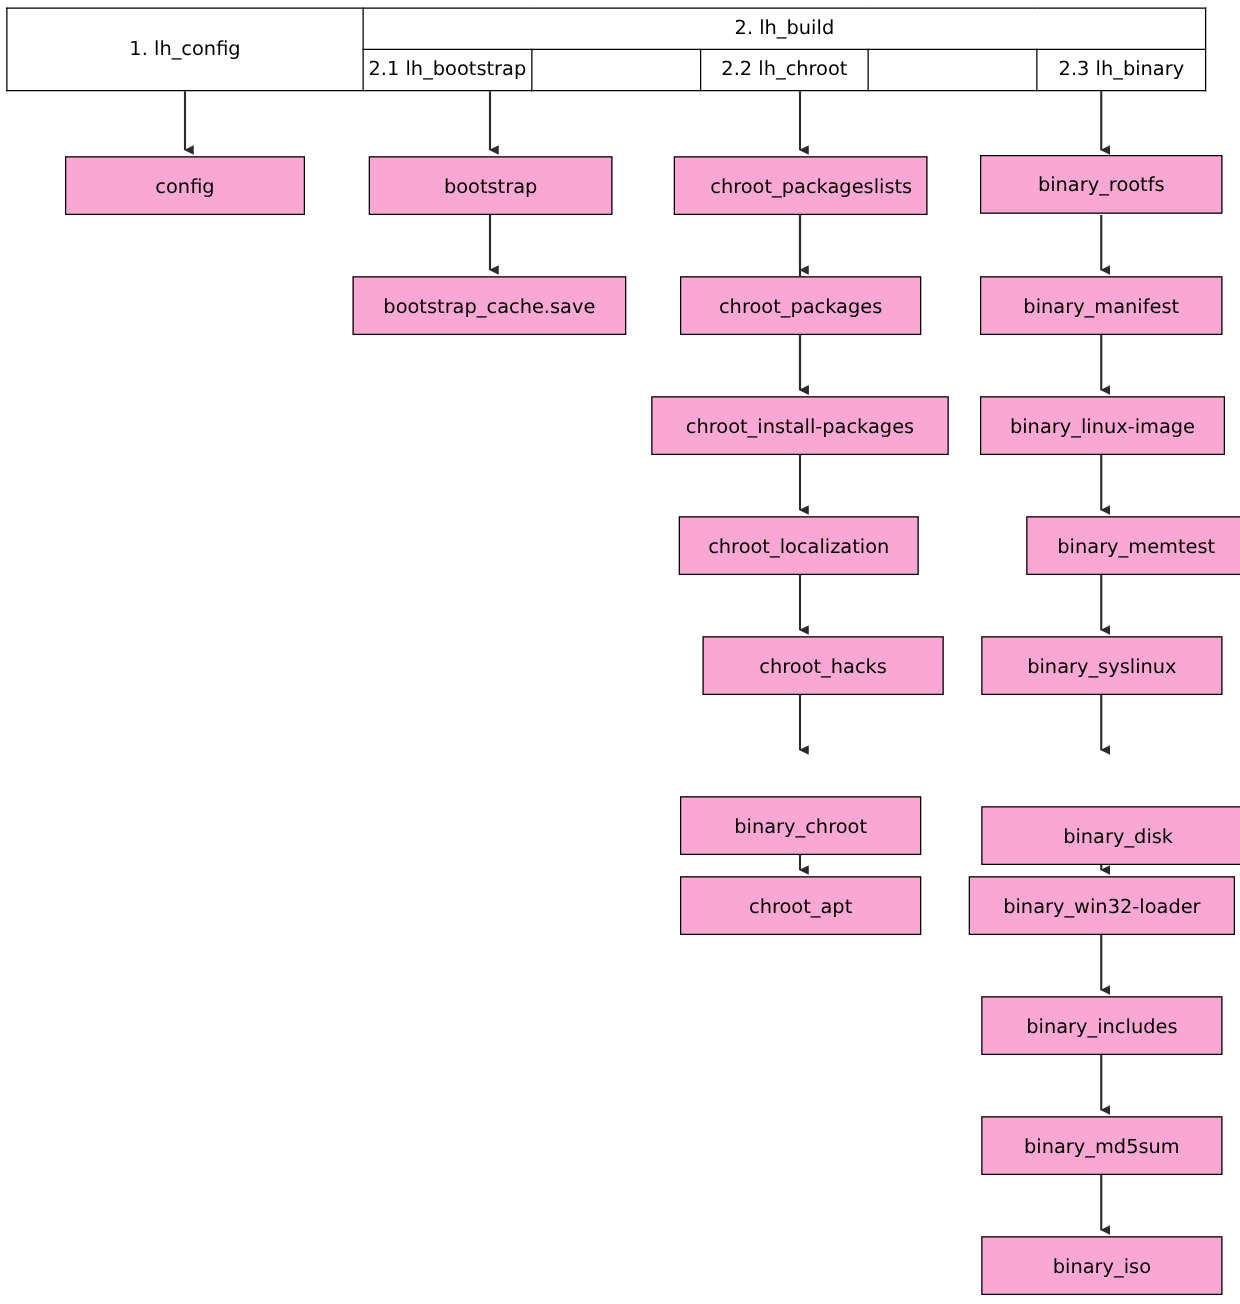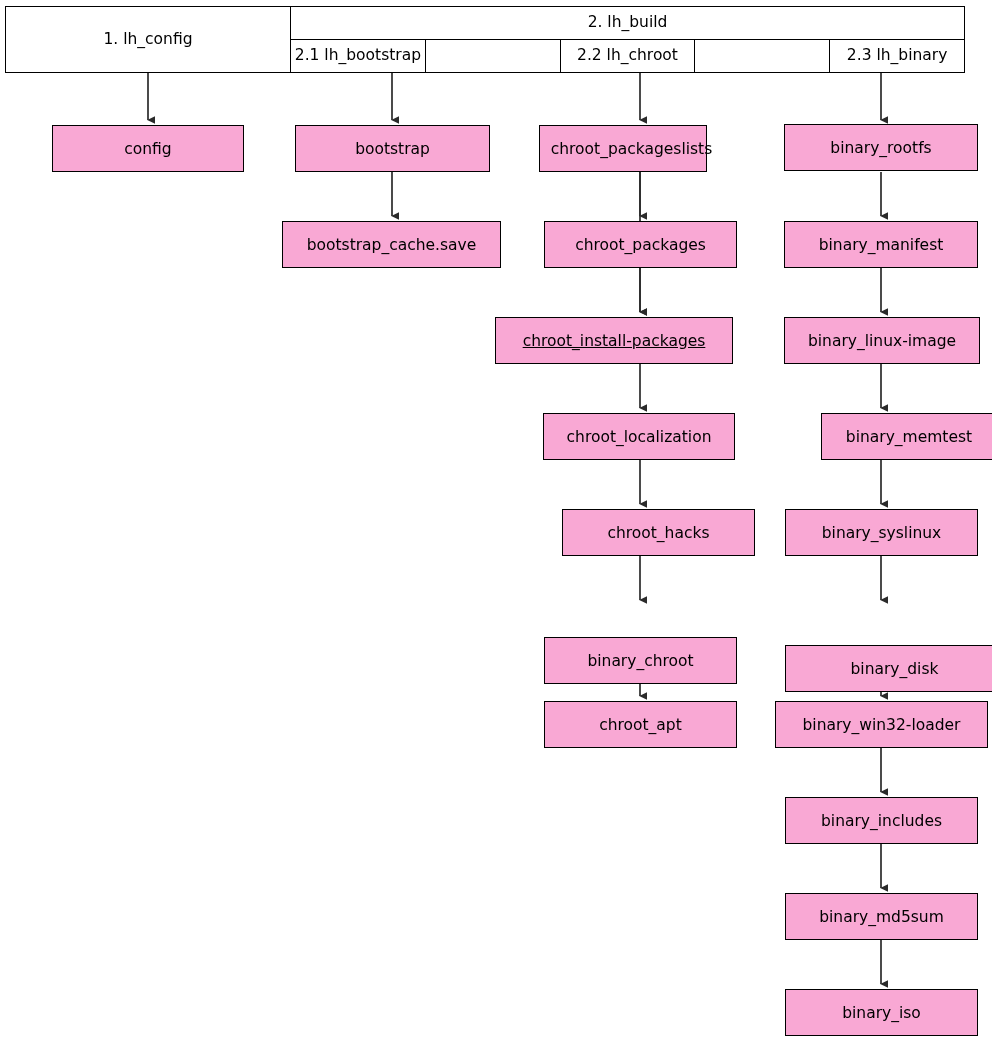--- a/index.html
+++ b/index.html
@@ -122,23 +122,23 @@
     <g stroke="#2b2b2b" stroke-width="1.7" fill="none" marker-end="url(#ah)">
       <line x1="640" y1="172" x2="640" y2="216"></line>
     </g>
   </svg>
 
   <div class="node" style="left:52px;  top:125px; width:192px;">config</div>
 
   <div class="node" style="left:295px; top:125px; width:195px;">bootstrap</div>
   <div class="node" style="left:282px; top:221px; width:219px;text-align:right;">bootstrap_cache.save</div>
 
-  <div class="node" style="left:539px; top:125px; width:168px;padding-left:17px;">chroot_packageslists</div>
+  <div class="node" style="left:539px; top:125px; width:203px;padding-left:17px;">chroot_packageslists</div>
   <div class="node" style="left:544px; top:221px; width:193px;">chroot_packages</div>
-  <div class="node" style="left:495px; top:317px; width:238px;text-decoration:underline;">chroot_install-packages</div>
+  <div class="node" style="left:521px; top:317px; width:238px;">chroot_install-packages</div>
   <div class="node" style="left:543px; top:413px; width:192px;">chroot_localization</div>
   <div class="node" style="left:544px; top:509px; width:193px;margin-left:18px;">chroot_hacks</div>
   <div class="node" style="left:544px; top:605px; width:193px;margin-top:32px;">binary_chroot</div>
   <div class="node" style="left:544px; top:701px; width:193px;">chroot_apt</div>
 
   <div class="node" style="left:784px; top:124px; width:194px;">binary_rootfs</div>
   <div class="node" style="left:784px; top:221px; width:194px;">binary_manifest</div>
   <div class="node" style="left:784px; top:317px; width:196px;">binary_linux-image</div>
   <div class="node" style="left:785px; top:413px; width:176px;margin-left:36px;">binary_memtest</div>
   <div class="node" style="left:785px; top:509px; width:193px;">binary_syslinux</div>

